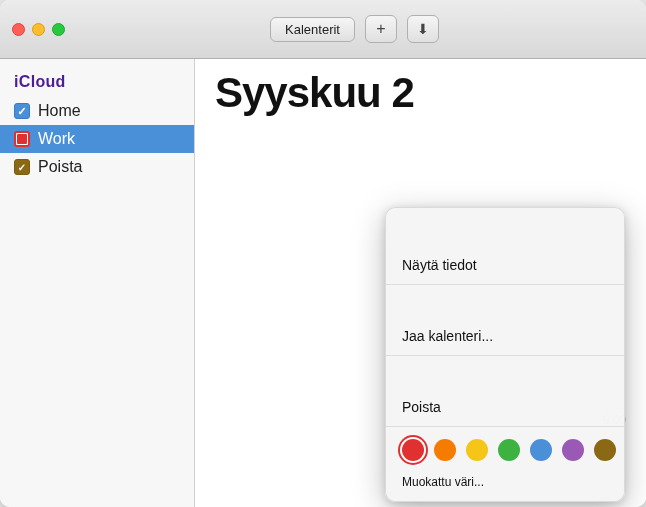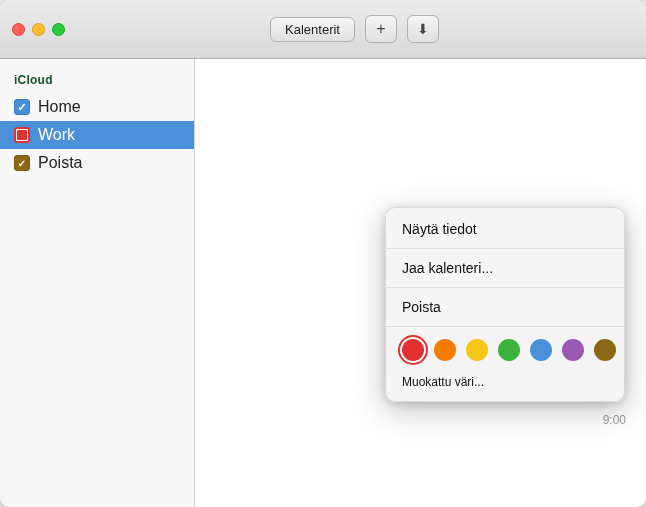--- a/index.html
+++ b/index.html
@@ -93,23 +93,23 @@
     
     .sidebar {
       width: 195px;
       background: #f7f7f7;
       border-right: 1px solid #d0d0d0;
       padding: 14px 0;
       flex-shrink: 0;
     }
 
     .sidebar-section-label {
-      font-size: 12px;
+      font-size: 16px;
       font-weight: 600;
-      color: #14532d;
+      color: #4c1d95;
       padding: 0 14px 6px 14px;
       letter-spacing: 0.02em;
     }
 
     .sidebar-item {
       display: flex;
       align-items: center;
       padding: 5px 14px;
       cursor: pointer;
       gap: 8px;
@@ -210,20 +210,21 @@
     }
 
     .menu-item {
       padding: 7px 16px;
       font-size: 14px;
       color: #111;
       cursor: pointer;
       display: flex;
       align-items: flex-end;
       justify-content: space-between;
+      margin-top: 36px;
     }
 
     .menu-separator {
       height: 1px;
       background: rgba(0,0,0,0.1);
       margin: 4px 0;
     }
 
     .menu-item-arrow {
       font-size: 11px;
@@ -295,20 +296,21 @@
         <span class="item-label">Work</span>
       </div>
 
       <div class="sidebar-item">
         <div class="checkbox checkbox-school">✓</div>
         <span class="item-label">Poista</span>
       </div>
     </div>
 
     <div class="calendar-area">
+      <div class="month-title">Syyskuu 2</div>
       <div class="time-label">9:00</div>
 
       <div class="context-menu">
 
         <div class="menu-item">
           <span>Näytä tiedot</span>
         </div>
 
         <div class="menu-separator"></div>
 

